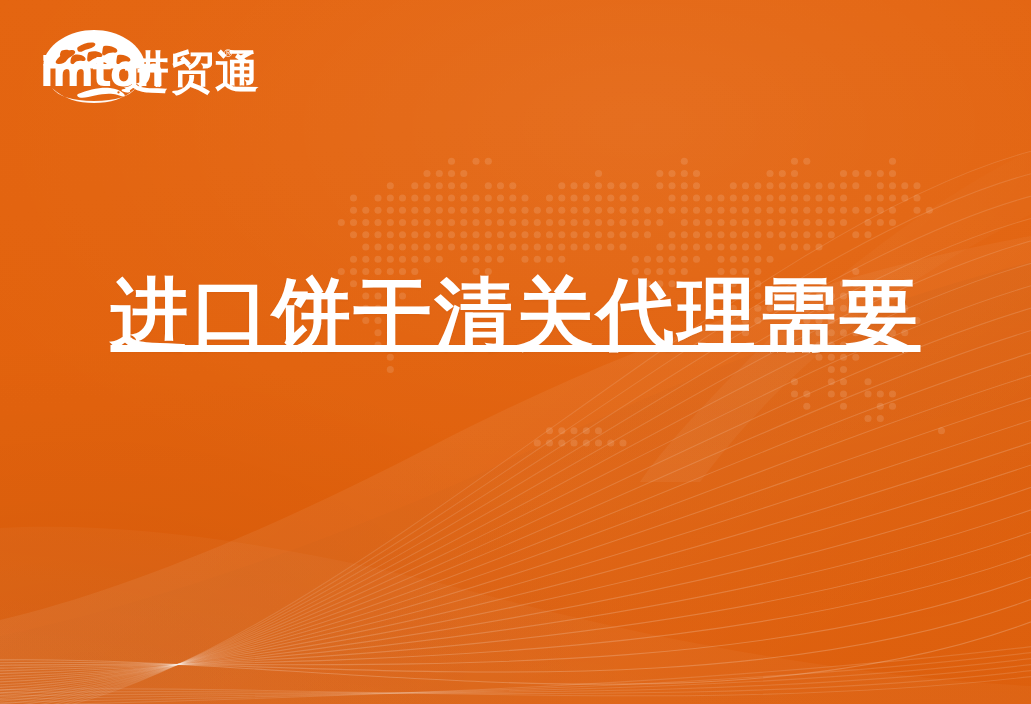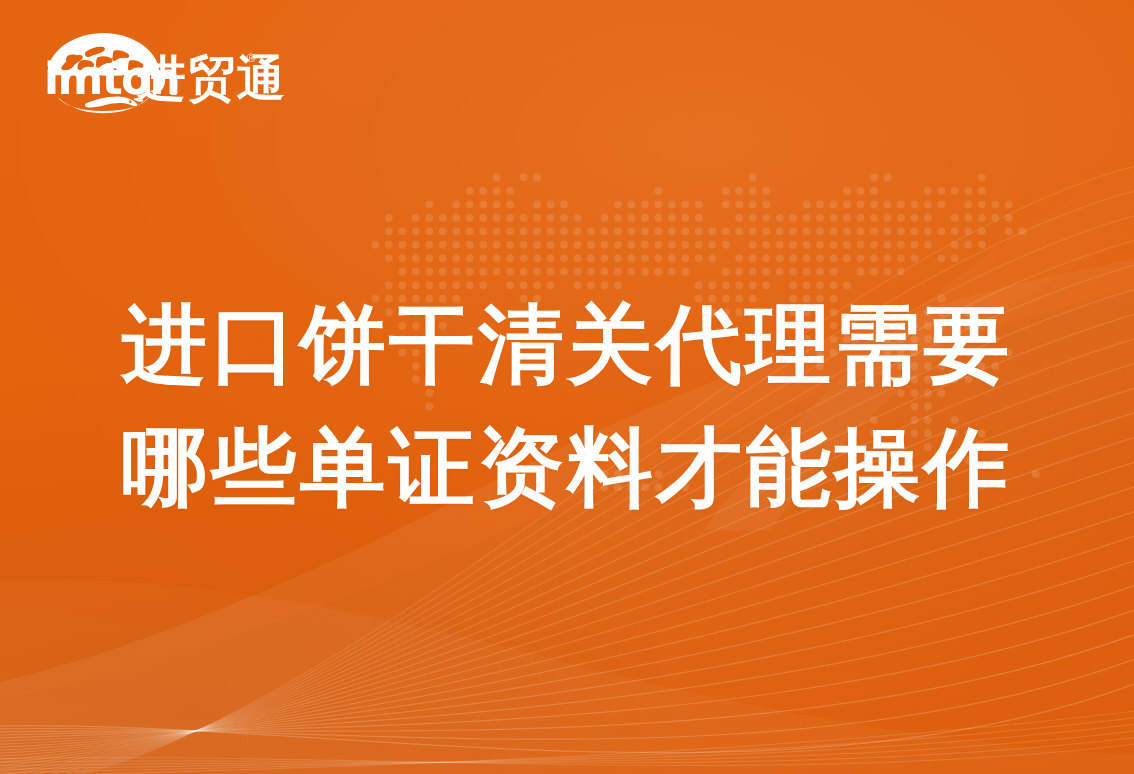--- a/index.html
+++ b/index.html
@@ -93,20 +93,21 @@
   }
   .headline-line {
     display: block;
     font-size: 78px;
     font-weight: bold;
     line-height: 112px;
     letter-spacing: 3px;
     white-space: nowrap;
     font-family: "DejaVu Sans", "Liberation Sans", sans-serif;
     text-shadow: 0 1px 2px rgba(150,60,0,0.10);
+    text-decoration: underline;
   }
 </style>
 </head>
 <body>
 
 <div id="stage">
 
   <div class="layer" id="bg-base"></div>
 
   <svg class="layer" id="bg-svg" viewBox="0 0 1031 704" preserveAspectRatio="none" aria-hidden="true">
@@ -640,16 +641,15 @@
       </g>
     </svg>
 
     <div id="logo-wordmark">imton</div>
     <div id="logo-cn">进贸通</div>
     <div id="logo-tm">®</div>
   </div>
 
   <div id="headline">
     <span class="headline-line">进口饼干清关代理需要</span>
-    <span class="headline-line">哪些单证资料才能操作</span>
   </div>
 
 </div>
 
 </body></html>

